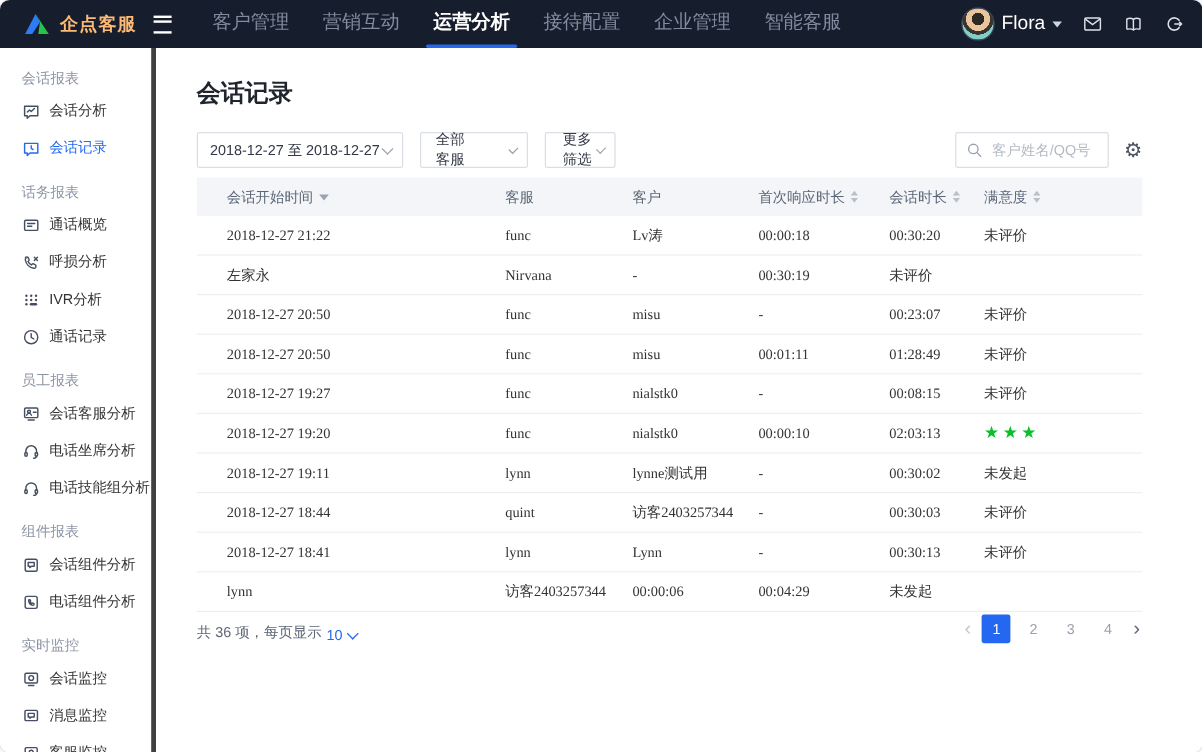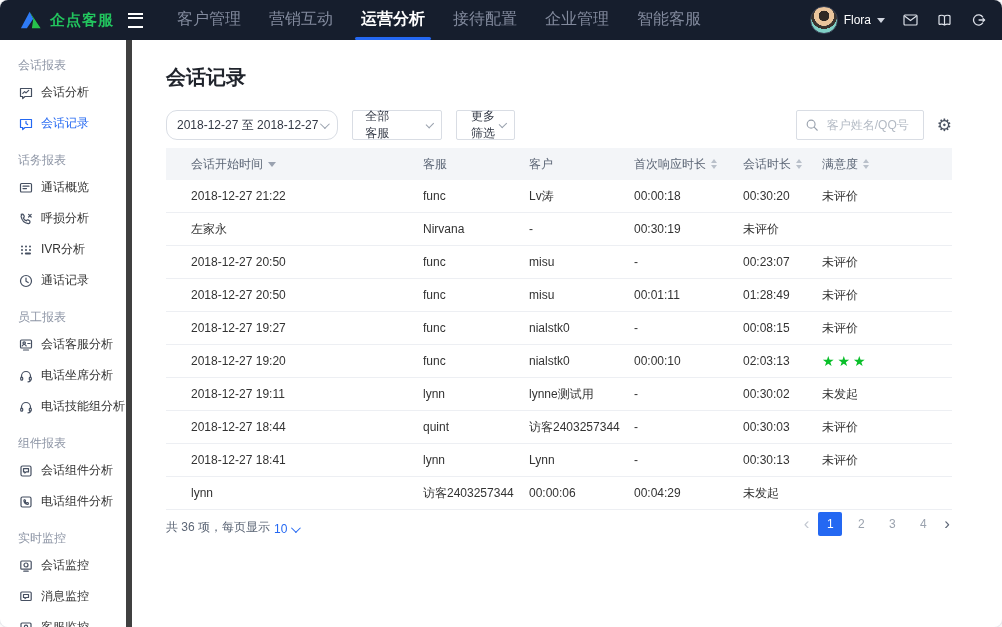--- a/index.html
+++ b/index.html
@@ -2,63 +2,63 @@
 <html><head>
 <meta charset="utf-8">
 <style>
   html,body{margin:0;padding:0;background:#fff;font-family:"Liberation Sans","DejaVu Sans",sans-serif;}
   .window{width:1002px;height:627px;border-radius:8px;overflow:hidden;position:relative;
           box-shadow:0 0 0 1px #e8eaee, 0 2px 10px rgba(0,0,0,.06);background:#fff;}
 
   
   .topnav{height:40px;background:#161e2d;display:flex;align-items:center;padding:0 16px 0 20px;}
   .logo{display:flex;align-items:center;gap:8px;}
-  .logo-title{color:#22c55e;font-size:15px;font-weight:bold;letter-spacing:1px;}
+  .logo-title{color:#fdba74;font-size:15px;font-weight:bold;letter-spacing:1px;}
   .burger{width:15px;height:11px;border-top:2px solid #fff;border-bottom:2px solid #fff;position:relative;margin-left:6px;cursor:pointer;}
   .burger::after{content:'';position:absolute;left:0;right:0;top:2.5px;height:2px;background:#fff;}
   .nav-tabs{display:flex;margin-left:20px;height:40px;}
   .nav-tab{padding:0 14px;line-height:38px;font-size:16px;color:#828a9d;cursor:pointer;position:relative;white-space:nowrap;}
   .nav-tab.active{color:#fff;font-weight:bold;}
   .nav-tab.active::after{content:'';position:absolute;left:8px;right:8px;bottom:0;height:3px;background:#2468f2;border-radius:1.5px;}
   .nav-right{margin-left:auto;display:flex;align-items:center;gap:17px;}
   .avatar{width:26px;height:26px;border-radius:50%;border:1px solid #3a4356;
           background:radial-gradient(circle at 50% 34%, #2e2824 0 24%, #eac59c 25% 46%, #3a332e 47% 60%, #7fd0c6 61% 100%);}
   .user{display:flex;align-items:center;gap:6px;cursor:pointer;}
-  .user-name{color:#fff;font-size:12px;}
+  .user-name{color:#fff;font-size:16px;}
   .caret-dn{width:0;height:0;border-left:4px solid transparent;border-right:4px solid transparent;border-top:5px solid #cfd4de;}
   .tn-icon{display:flex;cursor:pointer;color:#dde1e9;}
   .tn-icon svg{stroke:#dde1e9;}
 
   
   .app-body{display:flex;height:587px;}
-  .sidebar{width:126px;min-width:126px;border-right:6px solid #404040;padding-top:4px;overflow:hidden;}
+  .sidebar{width:126px;min-width:126px;border-right:4px solid #404040;padding-top:4px;overflow:hidden;}
   .sec-title{margin:13px 0 3px 18px;font-size:12px;color:#8d95a5;}
   .side-item{display:flex;align-items:center;gap:7px;padding:7px 0 7px 18px;font-size:12px;color:#333;cursor:pointer;}
   .side-item .sicon{display:flex;color:#454f61;}
   .side-item.active,.side-item.active .sicon{color:#2468f2;}
   .sicon svg{stroke:currentColor;fill:none;stroke-width:1.2;stroke-linecap:round;stroke-linejoin:round;}
 
   .main{flex:1;padding:0 50px 0 34px;overflow:hidden;}
   .page-title{font-size:20px;font-weight:600;color:#20242c;margin:24px 0 0;}
 
   
   .filter-row{margin-top:19px;display:flex;align-items:center;}
   .filter-btn{height:30px;border:1px solid #d9dde4;border-radius:2px;background:#fff;font-size:12px;color:#323845;
               display:inline-flex;align-items:center;justify-content:space-between;padding:0 10px;cursor:pointer;margin-right:14px;box-sizing:border-box;}
-  .f-date{width:172px;border-radius:11px;}.f-agent{width:90px;gap:35px;}.f-more{width:59px;}
+  .f-date{width:172px;}.f-agent{width:90px;gap:35px;}.f-more{width:59px;}
   .chev{width:6px;height:6px;border-right:1.4px solid #9aa2ae;border-bottom:1.4px solid #9aa2ae;transform:rotate(45deg) translateY(-2px);}
   .search-wrap{margin-left:auto;width:128px;height:30px;border:1px solid #d9dde4;border-radius:2px;display:flex;align-items:center;padding:0 8px;gap:6px;box-sizing:border-box;}
   .search-wrap svg{stroke:#9aa2ae;fill:none;stroke-width:1.3;stroke-linecap:round;flex:none;}
   .search-wrap input{border:none;outline:none;font-size:12px;width:100%;color:#333;font-family:inherit;}
   .search-wrap input::placeholder{color:#b3bac4;}
   .gear{margin-left:13px;font-size:17px;color:#4b5362;cursor:pointer;line-height:1;}
 
   
   .table{margin-top:8px;}
-  .trow{display:grid;grid-template-columns:257px 106px 105px 109px 79px 1fr;align-items:center;height:32px;font-size:12px;}
+  .trow{display:grid;grid-template-columns:257px 106px 105px 109px 79px 1fr;align-items:center;height:32px;font-size:12px;font-family:Liberation Serif, serif;}
   .thead{background:#f3f5f8;color:#5c6676;}
   .trow .cell:first-child{padding-left:25px;}
   .tbody-row{border-bottom:1px solid #edeff3;color:#333;}
   .hcell{display:flex;align-items:center;gap:5px;cursor:pointer;}
   .sort-desc{width:0;height:0;border-left:4px solid transparent;border-right:4px solid transparent;border-top:5px solid #9aa2b0;}
   .sort-both{display:flex;flex-direction:column;gap:2px;}
   .sort-both i{display:block;width:0;height:0;border-left:3.5px solid transparent;border-right:3.5px solid transparent;}
   .sort-both .up{border-bottom:4px solid #b9c0ca;}
   .sort-both .dn{border-top:4px solid #b9c0ca;}
   .stars{color:#0abf2a;font-size:14px;letter-spacing:3px;}

